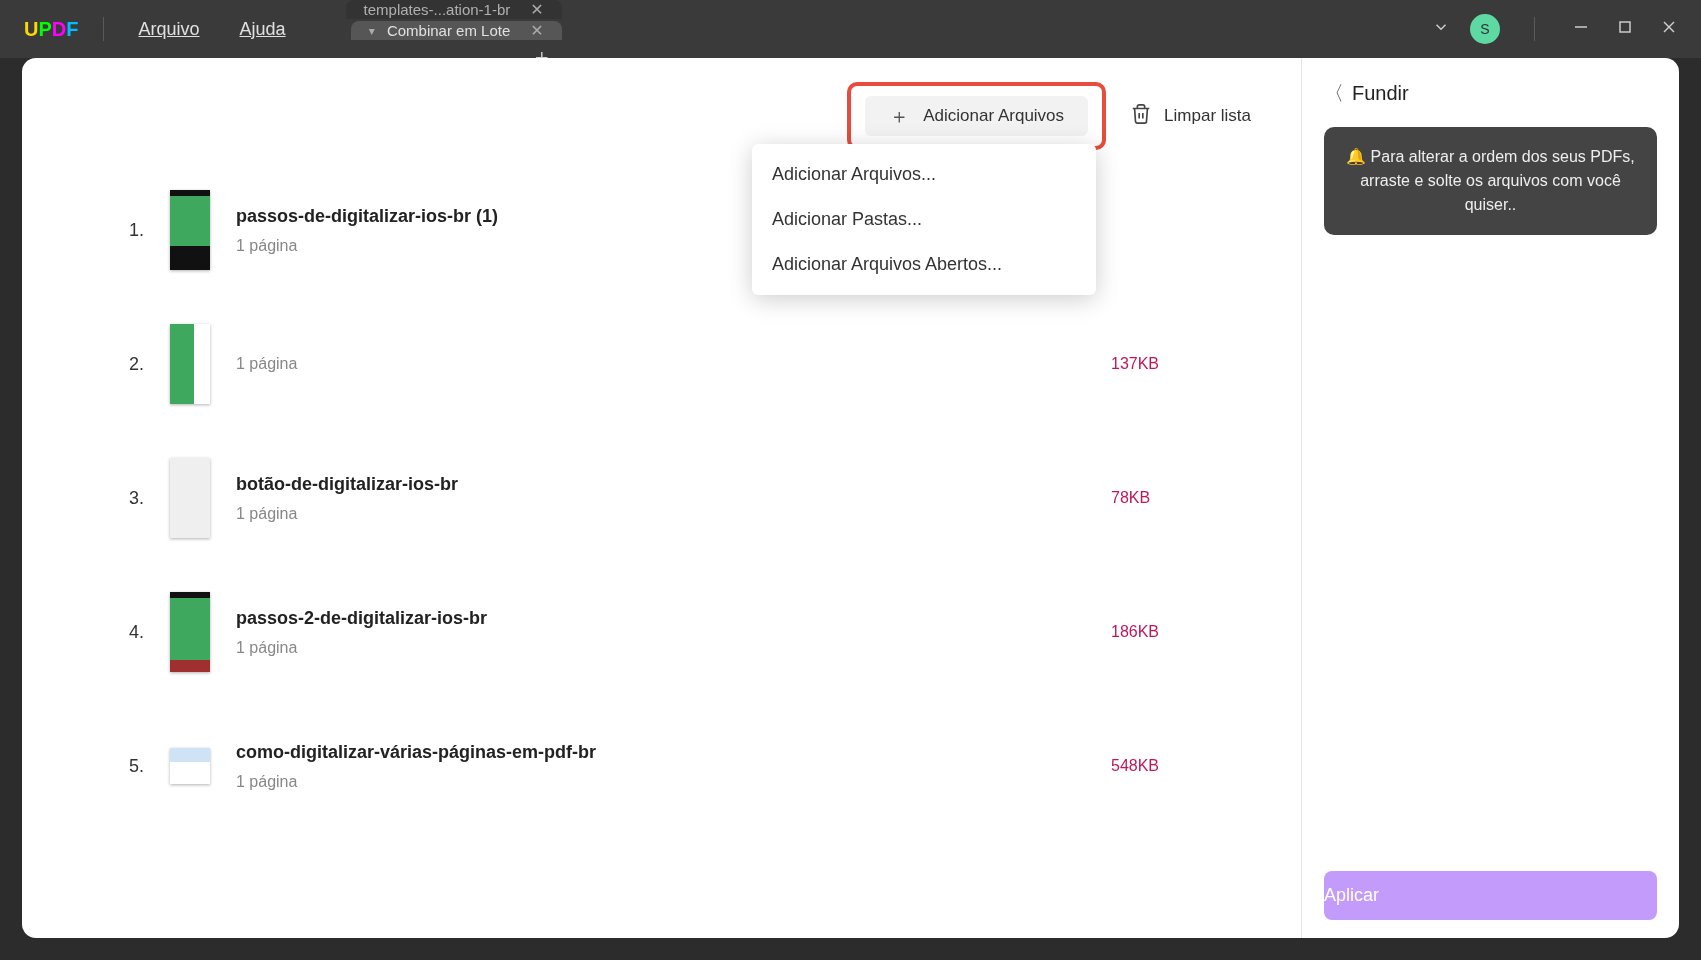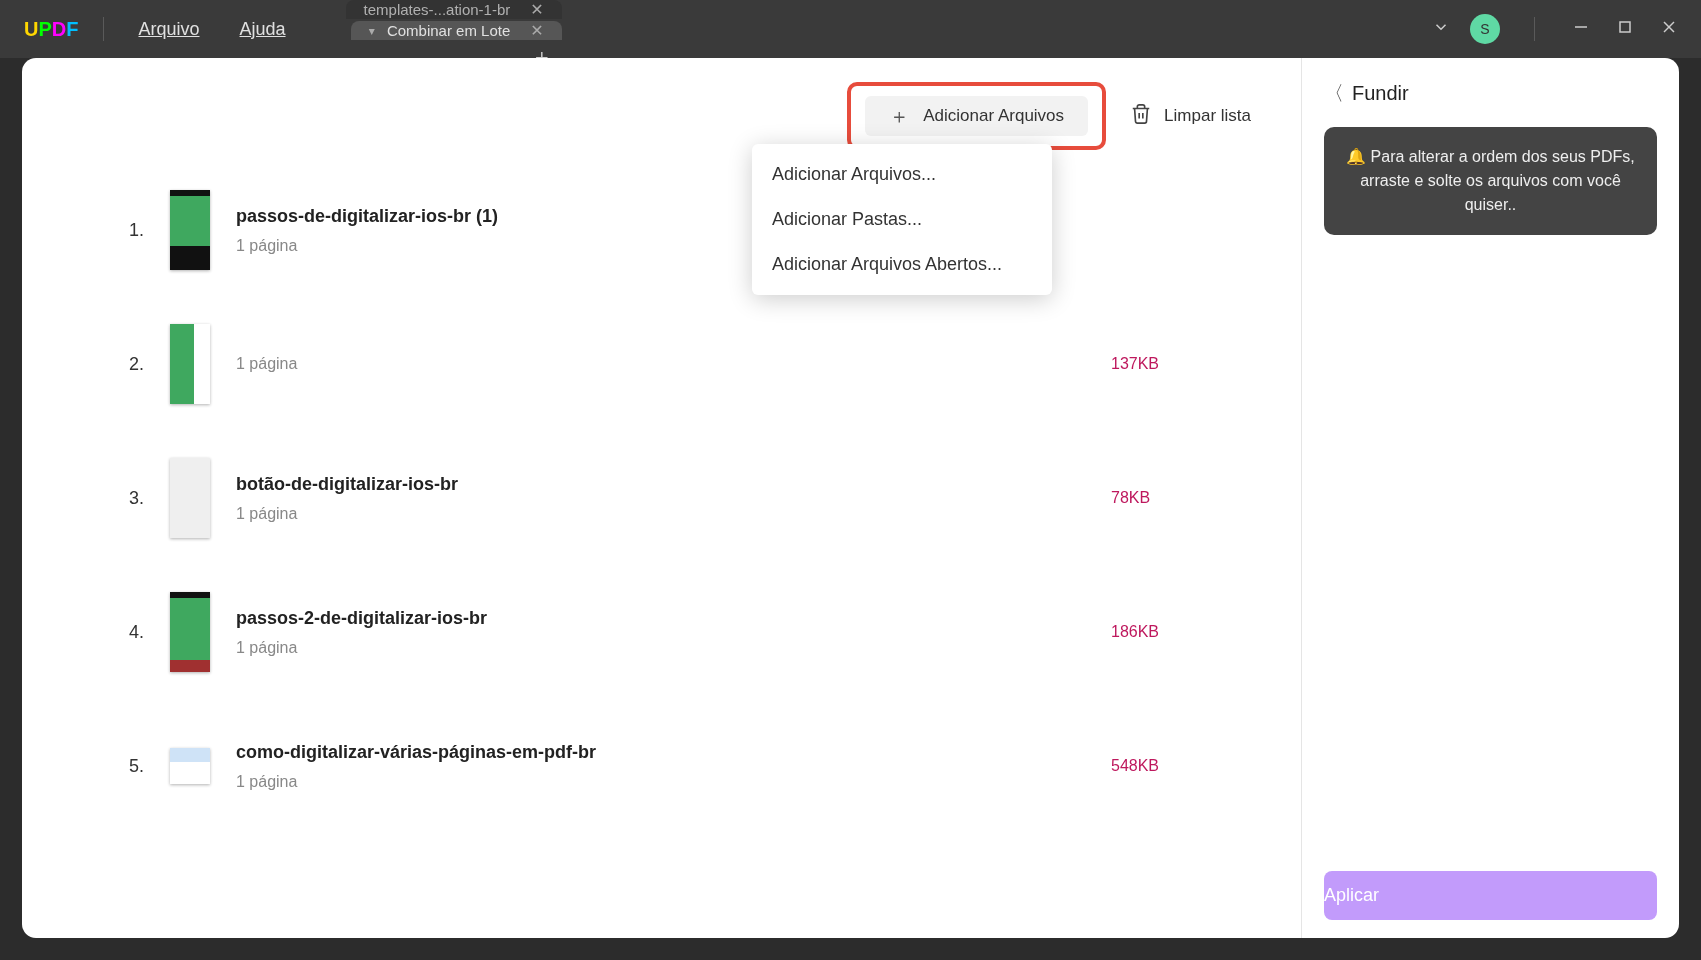--- a/index.html
+++ b/index.html
@@ -30,21 +30,21 @@
 .workspace { position: absolute; top: 58px; left: 22px; right: 22px; bottom: 22px; background: #fff; border-radius: 14px; display: flex; overflow: hidden; }
 
 .main-area { flex: 1; position: relative; padding: 24px 0 24px 70px; }
 .toolbar-row { display: flex; align-items: center; padding-right: 50px; justify-content: flex-end; gap: 24px; margin-bottom: 40px; }
 .highlight-box { border: 4px solid #e74c3c; border-radius: 10px; padding: 10px 14px; }
 .add-btn { background: #f2f2f2; border-radius: 6px; padding: 10px 24px; display: flex; align-items: center; gap: 14px; cursor: pointer; font-size: 17px; color: #333; }
 .plus { font-size: 20px; color: #555; line-height: 1; }
 .clear-group { display: flex; align-items: center; gap: 12px; cursor: pointer; font-size: 17px; color: #333; }
 .trash-icon svg { width: 22px; height: 22px; stroke: #444; }
 
-.dropdown { position: absolute; top: 86px; left: 730px; width: 300px; background: #fff; border-radius: 6px; box-shadow: 0 4px 24px rgba(0,0,0,0.2); padding: 8px 0; z-index: 10; }
+.dropdown { position: absolute; top: 86px; left: 730px; width: 344px; background: #fff; border-radius: 6px; box-shadow: 0 4px 24px rgba(0,0,0,0.2); padding: 8px 0; z-index: 10; }
 .dropdown-item { padding: 12px 20px; font-size: 18px; color: #333; cursor: pointer; }
 
 .file-list { padding: 0 50px 0 30px; }
 .file-row { display: flex; align-items: center; gap: 26px; margin-bottom: 54px; }
 .file-index { font-size: 18px; color: #333; width: 22px; text-align: right; }
 .thumb { width: 40px; height: 80px; display: flex; align-items: center; justify-content: center; }
 .thumb-inner { width: 40px; box-shadow: 0 1px 3px rgba(0,0,0,0.3); }
 .t-tall { height: 80px; }
 .t-dark { background: linear-gradient(to bottom, #111 0%, #111 8%, #3fa85f 8%, #3fa85f 70%, #111 70%, #111 100%); }
 .t-green { background: linear-gradient(to right, #3fa85f 60%, #fff 60%); }

